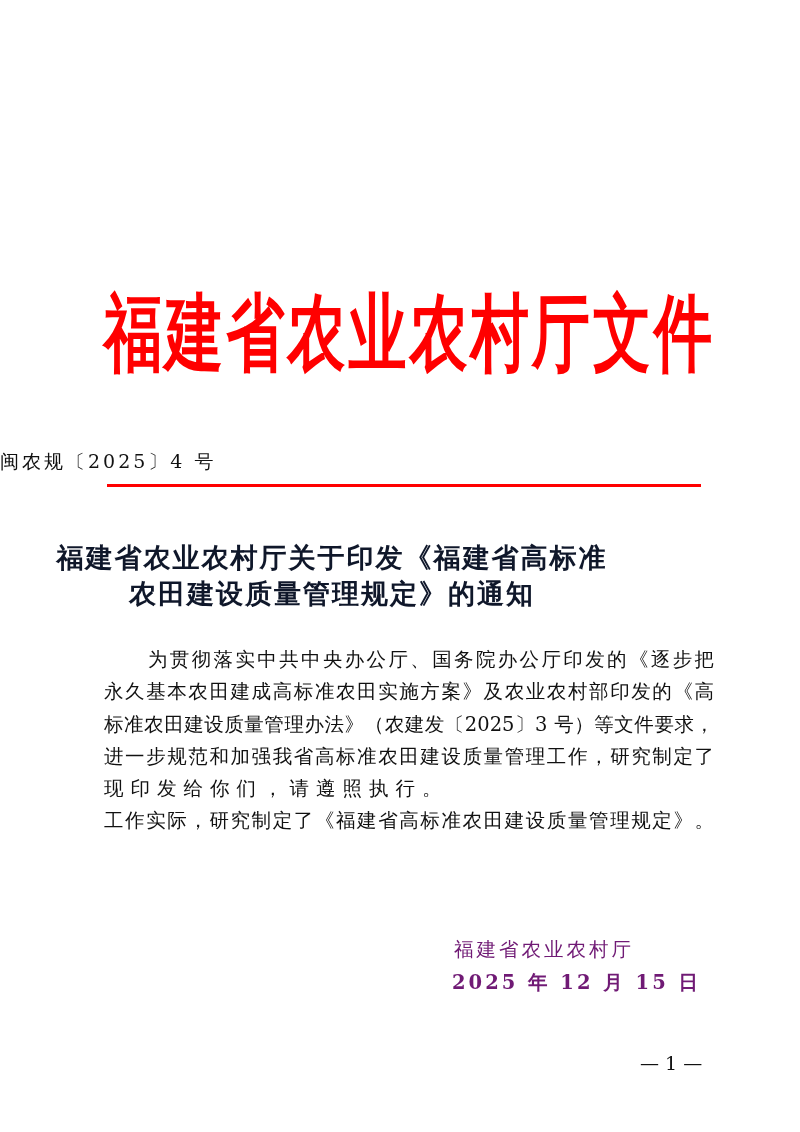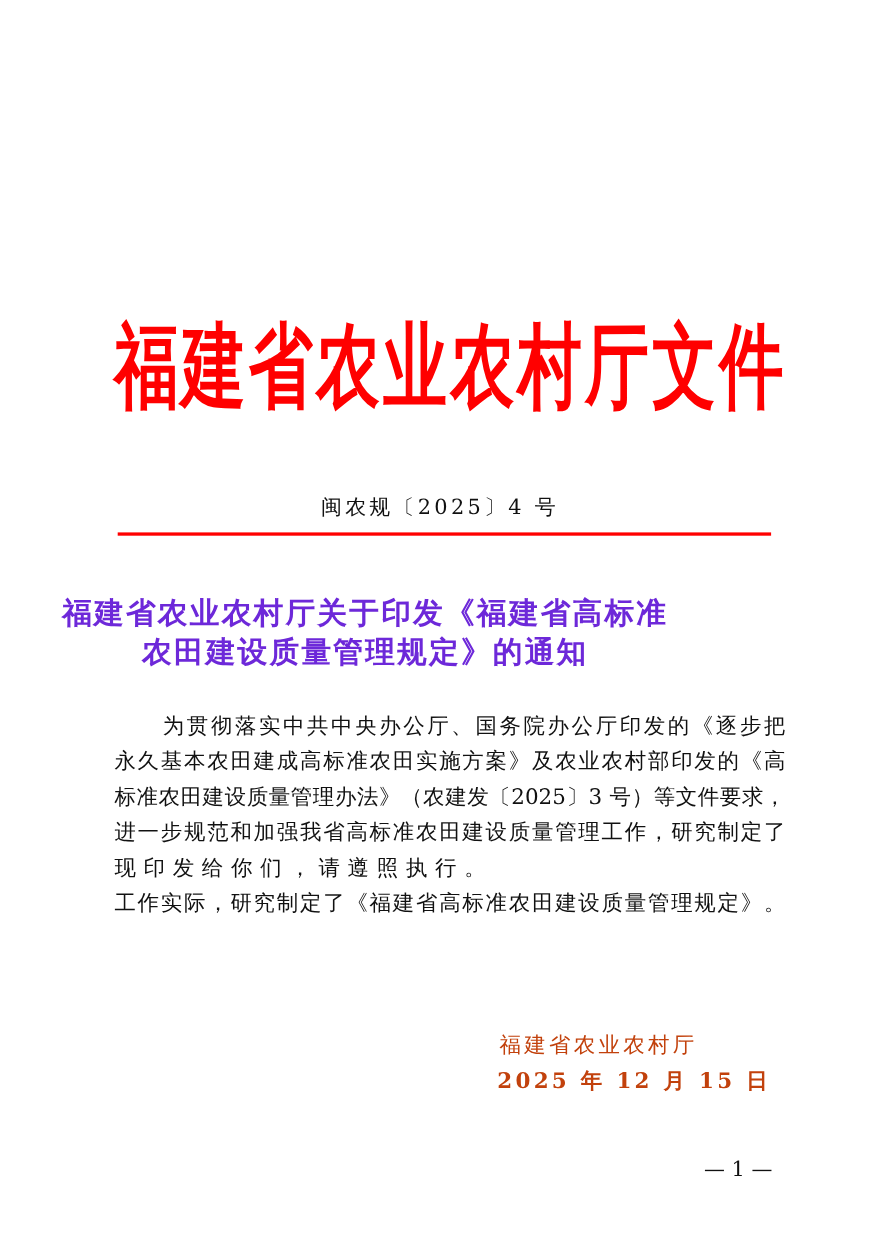--- a/index.html
+++ b/index.html
@@ -41,21 +41,21 @@
       display: inline-block;
       transform: scaleY(1.45);
       transform-origin: center center;
     }
     
     .doc-number {
       position: absolute;
       left: 0;
       width: 800px;
       top: 448px;
-      text-align: center;
+      text-align: left;
       font-size: 19px;
       letter-spacing: 3px;
       color: #111111;
       line-height: 26px;
     }
     .red-rule {
       position: absolute;
       left: 107px;
       top: 484px;
       width: 594px;
@@ -65,21 +65,21 @@
     
     .notice-title {
       position: absolute;
       left: 0;
       width: 664px;
       top: 540px;
       text-align: center;
       font-weight: bold;
       font-size: 27px;
       line-height: 36px;
-      color: #6d28d9;
+      color: #0f172a;
       letter-spacing: 2px;
     }
     .notice-title div { white-space: nowrap; }
     
     .body-text {
       position: absolute;
       left: 104px;
       top: 644px;
       width: 610px;
       font-size: 19.5px;
@@ -96,21 +96,21 @@
     .body-line.short { text-align-last: left; letter-spacing: 7px; }
     .body-line.indent { padding-left: 44px; }
     .salutation { letter-spacing: 6px; text-align-last: left; }
     
     .signature {
       position: absolute;
       left: 454px;
       top: 933px;
       font-size: 19.5px;
       line-height: 33px;
-      color: #c2410c;
+      color: #701a75;
       letter-spacing: 3px;
     }
     .signature .date { margin-left: -2px; font-weight: bold; }
     .disclosure {
       position: absolute;
       left: 144px;
       top: 998px;
       font-size: 19.5px;
       line-height: 28px;
       letter-spacing: 4px;

